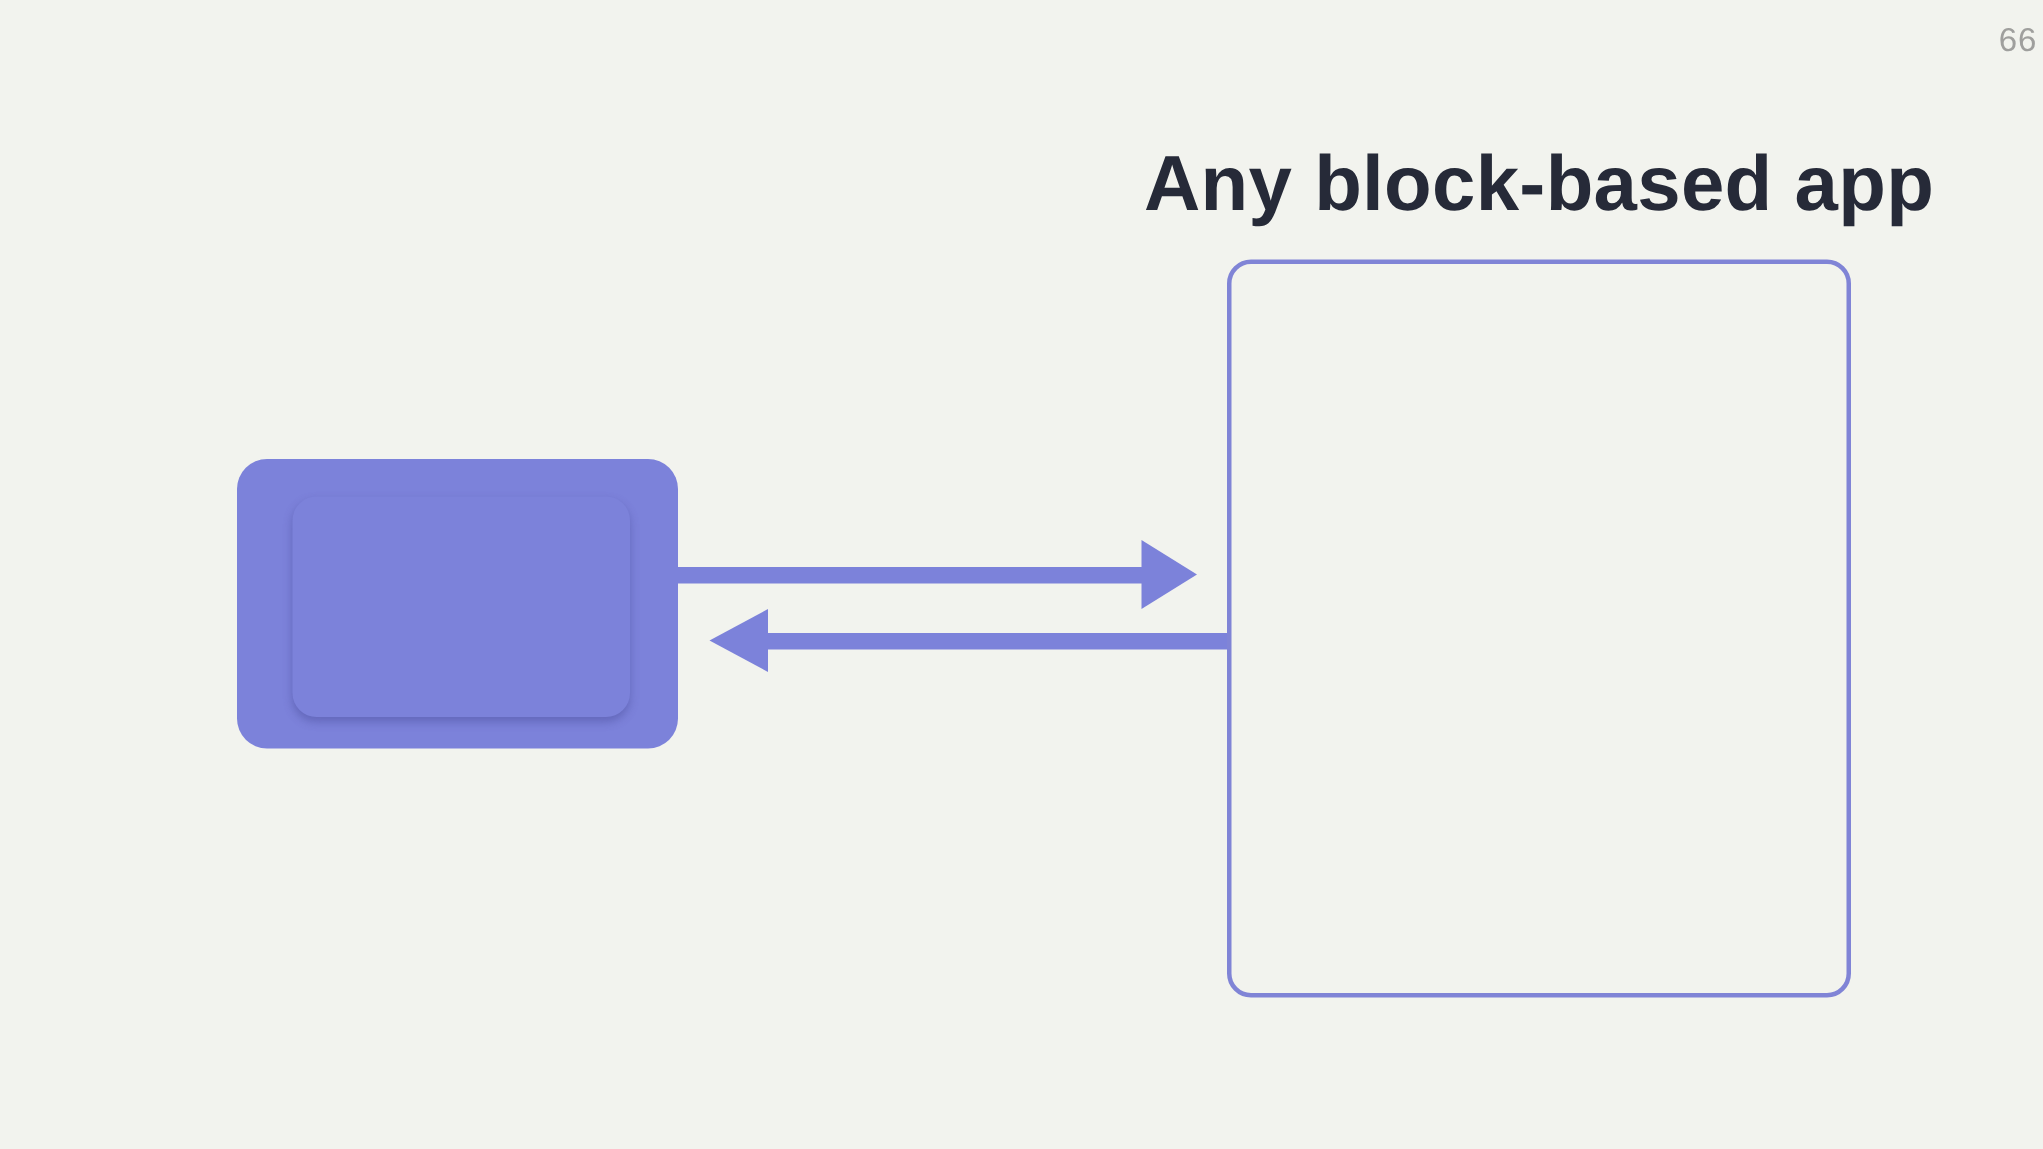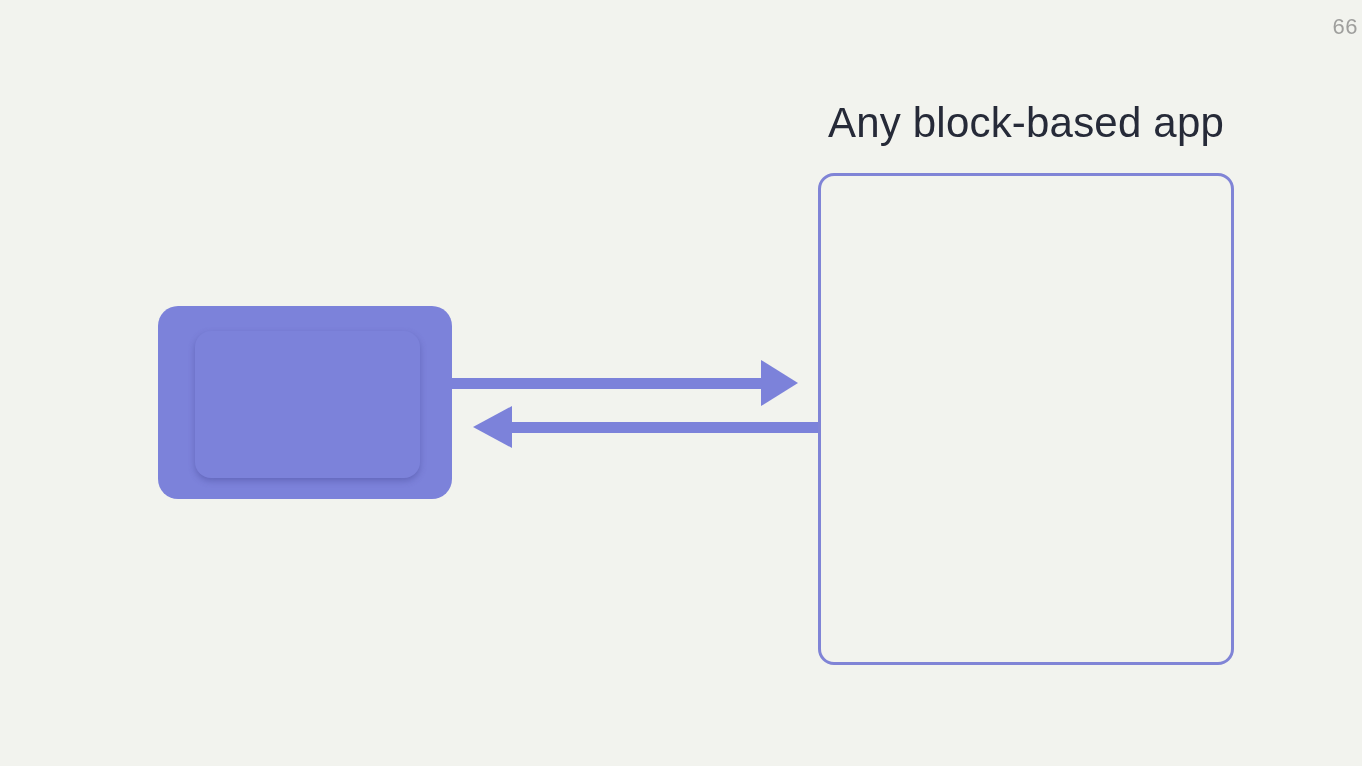--- a/index.html
+++ b/index.html
@@ -23,23 +23,23 @@
     top: 14px;
     right: 16px;
     font-size: 22px;
     line-height: 26px;
     color: #9f9f9d;
     letter-spacing: 0.5px;
   }
   .label {
     position: absolute;
     color: #262a38;
-    font-size: 42px;
+    font-size: 52px;
     line-height: 48px;
-    font-weight: 400;
+    font-weight: 700;
     white-space: nowrap;
     display: flex;
     justify-content: center;
     letter-spacing: 0.2px;
   }
   .block-label {
     left: 158px;
     top: 236px;
     width: 294px;
   }

